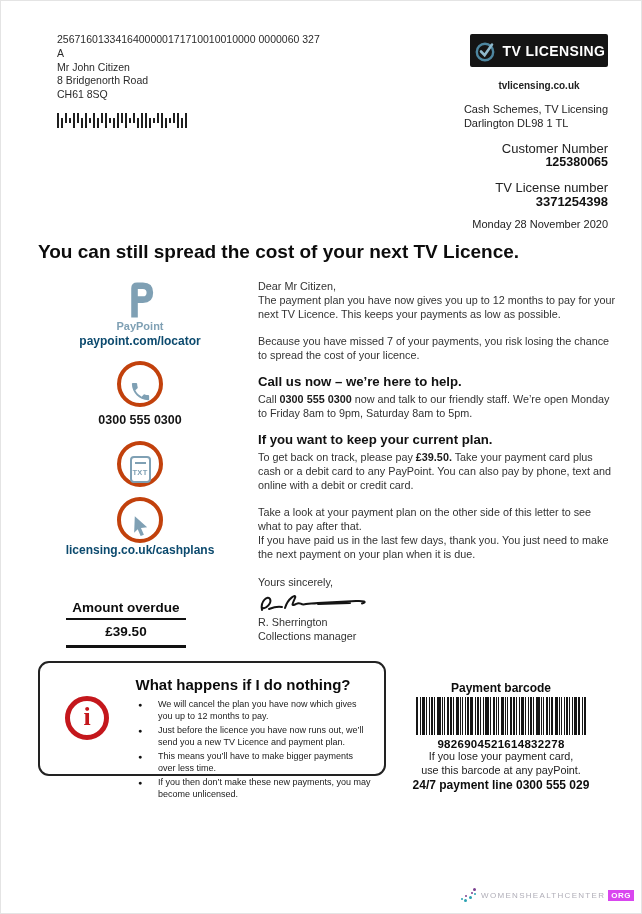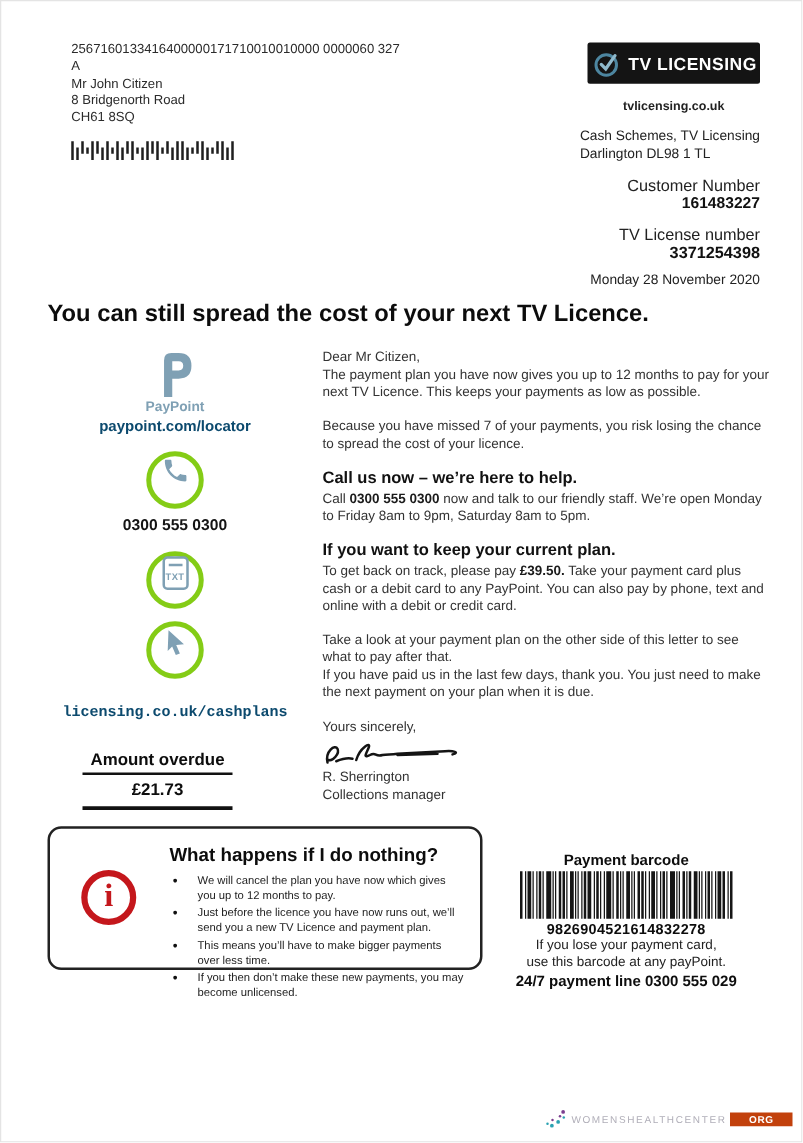--- a/index.html
+++ b/index.html
@@ -29,29 +29,29 @@
   .date-line{position:absolute;right:34px;top:218px;font-size:11px;color:#222;}
 
   
   .headline{position:absolute;left:38px;top:241px;width:580px;font-size:19px;font-weight:bold;color:#0c0c0c;}
 
   
   .rail{position:absolute;left:40px;top:281px;width:200px;text-align:center;}
   .rail .icon-wrap{display:flex;justify-content:center;}
   .pp-label{font-size:11px;font-weight:bold;color:#7fa0b4;margin-top:1px;}
   .rail-url{font-size:12px;font-weight:bold;color:#0c4a6e;margin-top:2px;}
-  .circle-icon{width:46px;height:46px;border:4px solid #84cc16;border-radius:50%;box-sizing:border-box;
-    margin:0 auto;display:flex;align-items:flex-start;justify-content:center;}
+  .circle-icon{width:46px;height:46px;border:4px solid #c2410c;border-radius:50%;box-sizing:border-box;
+    margin:0 auto;display:flex;align-items:flex-end;justify-content:center;}
   .rail-num{font-size:12.5px;font-weight:bold;color:#141414;}
   .m-pp{margin-top:13px;}
   .m-phone-num{margin-top:6px;}
   .m-txt{margin-top:14px;}
   .m-txt-num{margin-top:5px;}
   .m-cur{margin-top:10px;}
-  .m-cur-url{margin-top:20px;font-family:Liberation Mono, monospace;}
+  .m-cur-url{margin-top:0;}
   .txt-phone{width:21px;height:27px;border:2.5px solid #7fa0b4;border-radius:4px;box-sizing:border-box;position:relative;
     display:flex;align-items:center;justify-content:center;}
   .txt-phone:before{content:"";position:absolute;top:4px;left:3px;right:3px;height:2px;background:#7fa0b4;}
   .txt-glyph{font-size:7.5px;font-weight:bold;color:#7fa0b4;letter-spacing:.3px;margin-top:5px;}
 
   
   .letter{position:absolute;left:258px;top:279px;width:358px;font-size:10.8px;line-height:14px;color:#333;}
   .para{margin:0;}
   .para-gap{margin-top:13px;}
   .para-heading{font-size:13.2px;font-weight:bold;color:#111;line-height:16px;margin-top:12px;margin-bottom:2px;}
@@ -81,21 +81,21 @@
   .pay-bars div{height:38px;background:#161616;}
   .pay-num{font-size:11.5px;font-weight:bold;color:#0d0d0d;margin-top:3px;letter-spacing:.3px;}
   .pay-line{font-size:10.8px;color:#222;line-height:13.5px;}
   .pay-line3{font-size:12px;font-weight:bold;color:#0d0d0d;margin-top:1px;}
 
   
   .watermark{position:absolute;right:8px;top:888px;display:flex;align-items:center;gap:3px;}
   .wm-dots{position:relative;width:17px;height:14px;}
   .wm-dots i{position:absolute;border-radius:50%;}
   .wm-text{font-size:8px;letter-spacing:1.3px;color:#b0aeb8;}
-  .wm-org{font-size:8px;font-weight:bold;color:#fff;background:#c2410c;padding:1px 15px;letter-spacing:.5px;}
+  .wm-org{font-size:8px;font-weight:bold;color:#fff;background:#d946ef;padding:1px 3px;letter-spacing:.5px;}
 </style>
 </head>
 <body>
 
 <div class="page">
 
   <div class="sender">
     <div>2567160133416400000171710010010000 0000060 327</div>
     <div>A</div>
     <div>Mr John Citizen</div>
@@ -144,21 +144,21 @@
       <path d="M8 12.5 L11.6 16.2 L19 5.5" fill="none" stroke="#8fb9cc" stroke-width="2.6" stroke-linecap="round"></path>
     </svg>
     <span class="logo-text">TV LICENSING</span>
   </div>
   <div class="website">tvlicensing.co.uk</div>
   <div class="ret-addr">
     <div>Cash Schemes, TV Licensing</div>
     <div>Darlington DL98 1 TL</div>
   </div>
   <div class="num-label lbl-cust">Customer Number</div>
-  <div class="num-value val-cust">161483227</div>
+  <div class="num-value val-cust">125380065</div>
   <div class="num-label lbl-lic">TV License number</div>
   <div class="num-value val-lic">3371254398</div>
   <div class="date-line">Monday 28 November 2020</div>
 
   <div class="headline">You can still spread the cost of your next TV Licence.</div>
 
   <div class="rail">
     <div class="icon-wrap">
       <svg width="36" height="38" viewBox="0 0 44 52">
         <path fill-rule="evenodd" fill="#7fa0b4" d="M10 50 L10 10 Q10 2 18 2 L26 2 Q40 2 40 16 Q40 30 26 30 L19 30 L19 50 Z
@@ -204,21 +204,21 @@
     <div class="para closing">Yours sincerely,</div>
     <svg class="sig-svg" width="118" height="24" viewBox="0 0 118 24">
       <path d="M4 19 C2 10 10 4 12 8 C14 12 8 18 5 17 M11 18 C16 16 20 15 24 16 M27 17 C30 7 39 2 37 7 C35 12 32 16 38 13 C43 10 42 15 48 13 C52 12 54 13 60 12 L98 10 C105 9.5 110 11 104 12.5 M60 13 L92 12" fill="none" stroke="#141414" stroke-width="2" stroke-linecap="round"></path>
     </svg>
     <div class="sig-name">R. Sherrington</div>
     <div class="sig-role">Collections manager</div>
   </div>
 
   <div class="overdue">
     <div class="overdue-label">Amount overdue</div>
-    <div class="overdue-value">£21.73</div>
+    <div class="overdue-value">£39.50</div>
   </div>
 
   <div class="warnbox">
     <div class="warn-title">What happens if I do nothing?</div>
     <div class="warn-icon">
       <span class="warn-i">i</span>
     </div>
     <ul class="warn-list">
         <li>We will cancel the plan you have now which gives you up to 12 months to pay.</li>
         <li>Just before the licence you have now runs out, we’ll send you a new TV Licence and payment plan.</li>

